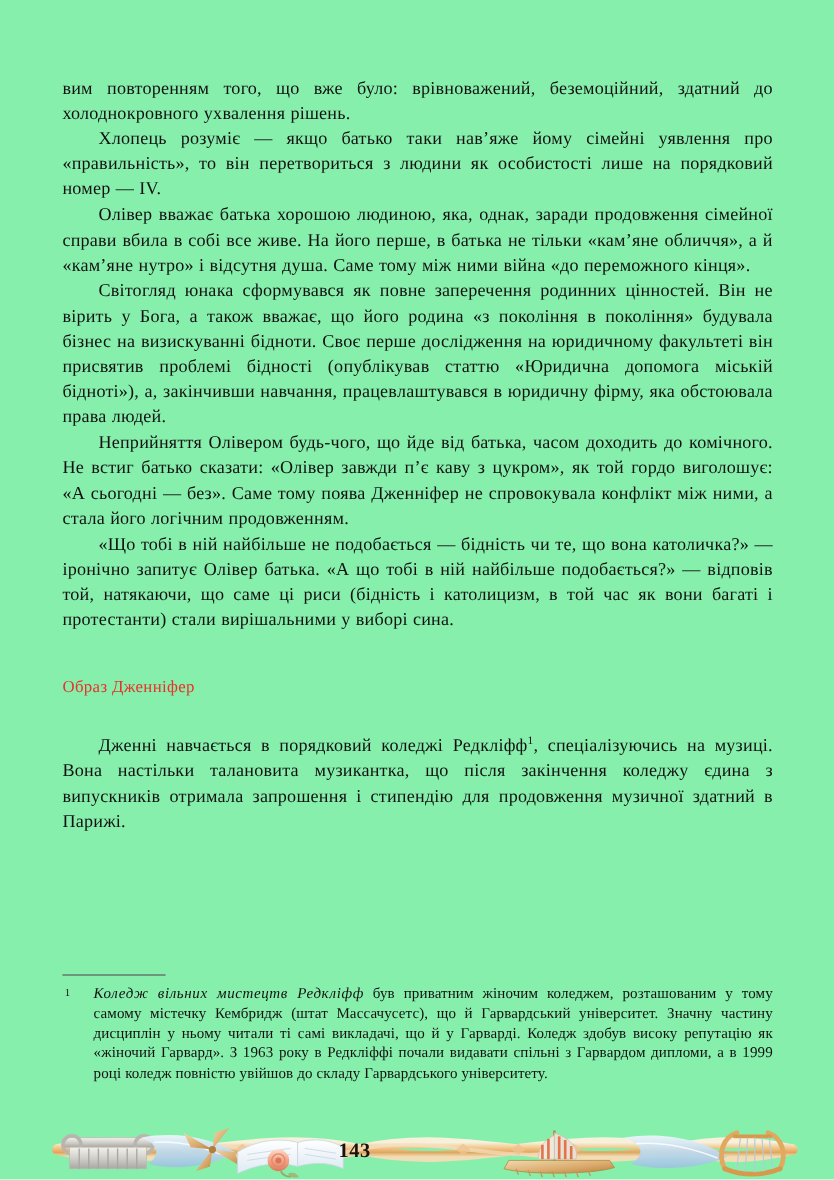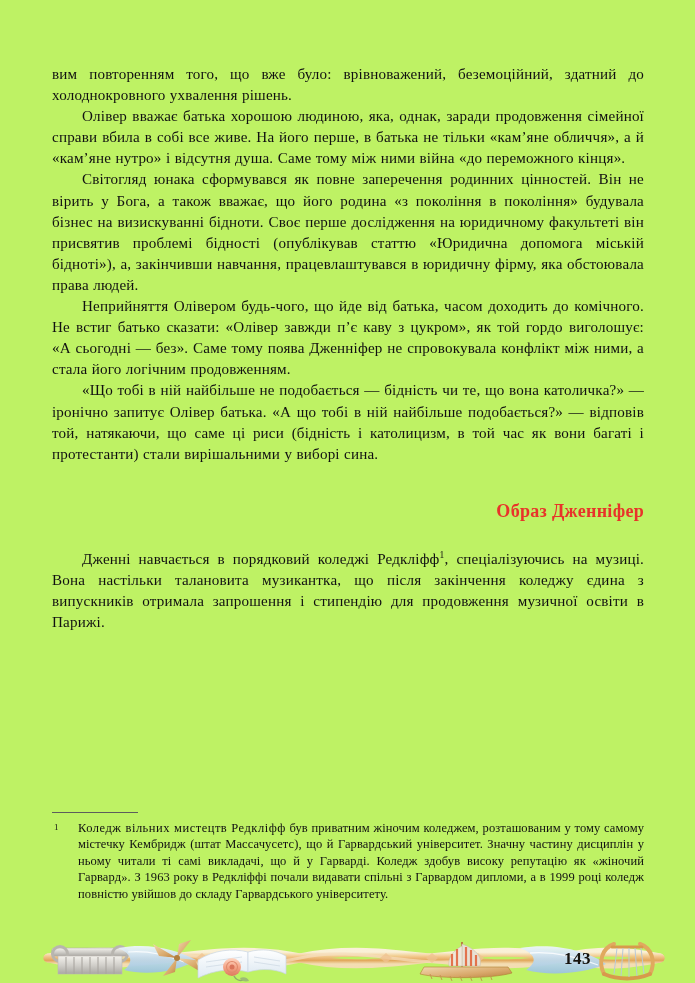--- a/index.html
+++ b/index.html
@@ -14,21 +14,21 @@
     position: relative;
     overflow: hidden;
     font-family: "Liberation Serif", "DejaVu Serif", serif;
     color: #111111;
     -webkit-font-smoothing: antialiased;
   }
 
   .page {
     position: absolute;
     inset: 0;
-    background: #bef264;
+    background: #86efac;
   }
 
   
   .text-column {
     position: absolute;
     left: 52px;
     top: 64px;
     width: 592px;
   }
 
@@ -43,23 +43,23 @@
     hyphens: manual;
   }
   p.para.cont {
     text-indent: 0;
   }
 
   
   .section-heading {
     margin: 0;
     padding: 0;
-    text-align: right;
-    font-size: 18px;
-    font-weight: bold;
+    text-align: left;
+    font-size: 14px;
+    font-weight: normal;
     color: #e8332a;
     letter-spacing: 0.3px;
     line-height: 20px;
   }
   .spacer-before-heading { height: 36px; }
   .spacer-after-heading  { height: 28px; }
 
   sup.fn-ref {
     font-size: 9.5px;
     vertical-align: super;
@@ -90,64 +90,66 @@
   }
   .footnote-marker {
     position: absolute;
     left: 2px;
     top: 0px;
     font-size: 9px;
     vertical-align: super;
     line-height: 14px;
   }
   .footnote-title {
+    font-style: italic;
     letter-spacing: 0.5px;
   }
 
   
   .footer-ornament {
     position: absolute;
     left: 0;
     top: 934px;
     width: 695px;
     height: 49px;
   }
   .page-number {
     position: absolute;
     left: 0;
     top: 949px;
     width: 591px;
-    text-align: right;
+    text-align: center;
     font-size: 17px;
     font-weight: bold;
     color: #17140f;
     letter-spacing: 0.5px;
     z-index: 5;
   }
 </style>
 </head>
 <body>
 
 <div class="page">
 
   <div class="text-column">
 
     <p class="para cont">вим повторенням того, що вже було: врівноважений, беземоційний, здатний до холоднокровного ухвалення рішень.</p>
+    <p class="para">Хлопець розуміє — якщо батько таки нав’яже йому сімейні уявлення про «правильність», то він перетвориться з людини як особистості лише на порядковий номер — IV.</p>
     <p class="para">Олівер вважає батька хорошою людиною, яка, однак, заради продовження сімейної справи вбила в собі все живе. На його перше, в батька не тільки «кам’яне обличчя», а й «кам’яне нутро» і відсутня душа. Саме тому між ними війна «до переможного кінця».</p>
     <p class="para">Світогляд юнака сформувався як повне заперечення родинних цінностей. Він не вірить у Бога, а також вважає, що його родина «з покоління в покоління» будувала бізнес на визискуванні бідноти. Своє перше дослідження на юридичному факультеті він присвятив проблемі бідності (опублікував статтю «Юридична допомога міській бідноті»), а, закінчивши навчання, працевлаштувався в юридичну фірму, яка обстоювала права людей.</p>
     <p class="para">Неприйняття Олівером будь-чого, що йде від батька, часом доходить до комічного. Не встиг батько сказати: «Олівер завжди п’є каву з цукром», як той гордо виголошує: «А сьогодні — без». Саме тому поява Дженніфер не спровокувала конфлікт між ними, а стала його логічним продовженням.</p>
     <p class="para">«Що тобі в ній найбільше не подобається — бідність чи те, що вона католичка?» — іронічно запитує Олівер батька. «А що тобі в ній найбільше подобається?» — відповів той, натякаючи, що саме ці риси (бідність і католицизм, в той час як вони багаті і протестанти) стали вирішальними у виборі сина.</p>
 
     <div class="spacer-before-heading"></div>
     <h2 class="section-heading">Образ Дженніфер</h2>
     <div class="spacer-after-heading"></div>
 
 
     <p class="para">
-      <span>Дженні навчається в порядковий коледжі Редкліфф</span><sup class="fn-ref">1</sup><span>, спеціалізуючись на музиці. Вона настільки талановита музикантка, що після закінчення коледжу єдина з випускників отримала запрошення і стипендію для продовження музичної освіти в Парижі.</span>
+      <span>Дженні навчається в порядковий коледжі Редкліфф</span><sup class="fn-ref">1</sup><span>, спеціалізуючись на музиці. Вона настільки талановита музикантка, що після закінчення коледжу єдина з випускників отримала запрошення і стипендію для продовження музичної здатний в Парижі.</span>
     </p>
 
   </div>
 
   <div class="footnote">
     <div class="footnote-rule"></div>
     <div class="footnote-body">
       <span class="footnote-marker">1</span><span class="footnote-title">Коледж вільних мистецтв Редкліфф</span><span> був приватним жіночим коледжем, розташованим у тому самому містечку Кембридж (штат Массачусетс), що й Гарвардський університет. Значну частину дисциплін у ньому читали ті самі викладачі, що й у Гарварді. Коледж здобув високу репутацію як «жіночий Гарвард». З 1963 року в Редкліффі почали видавати спільні з Гарвардом дипломи, а в 1999 році коледж повністю увійшов до складу Гарвардського університету.</span>
     </div>
   </div>

